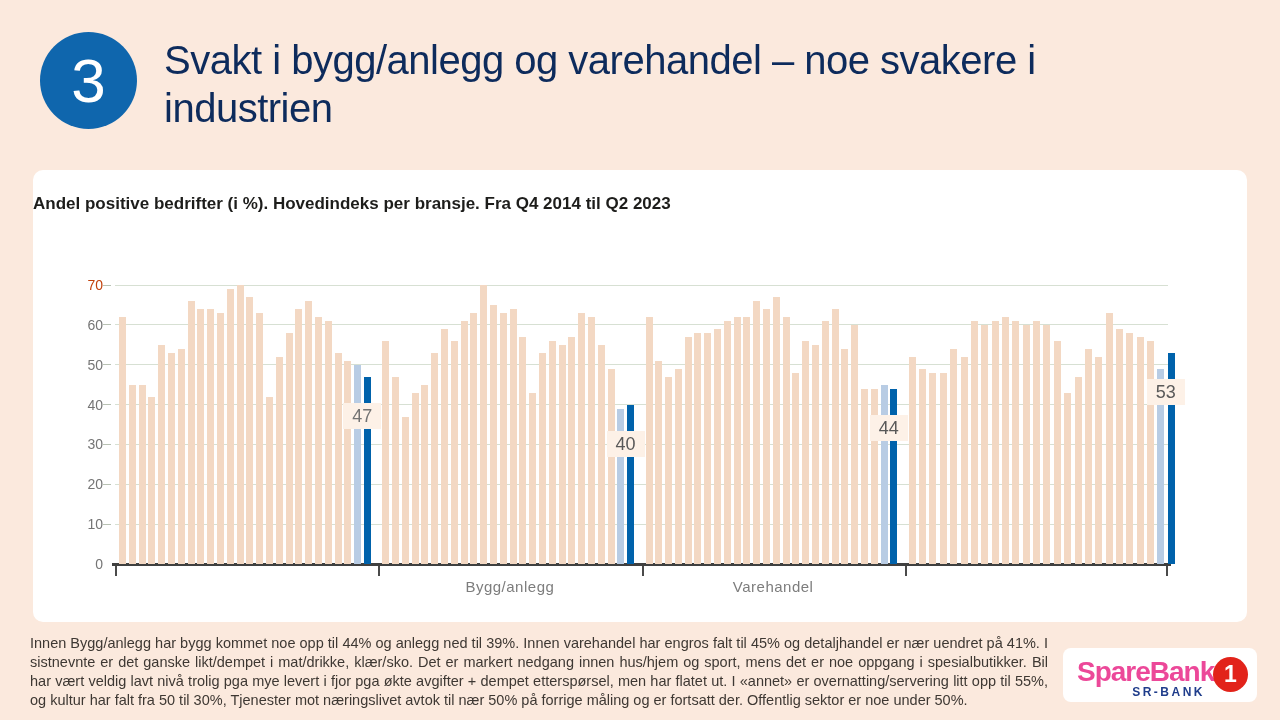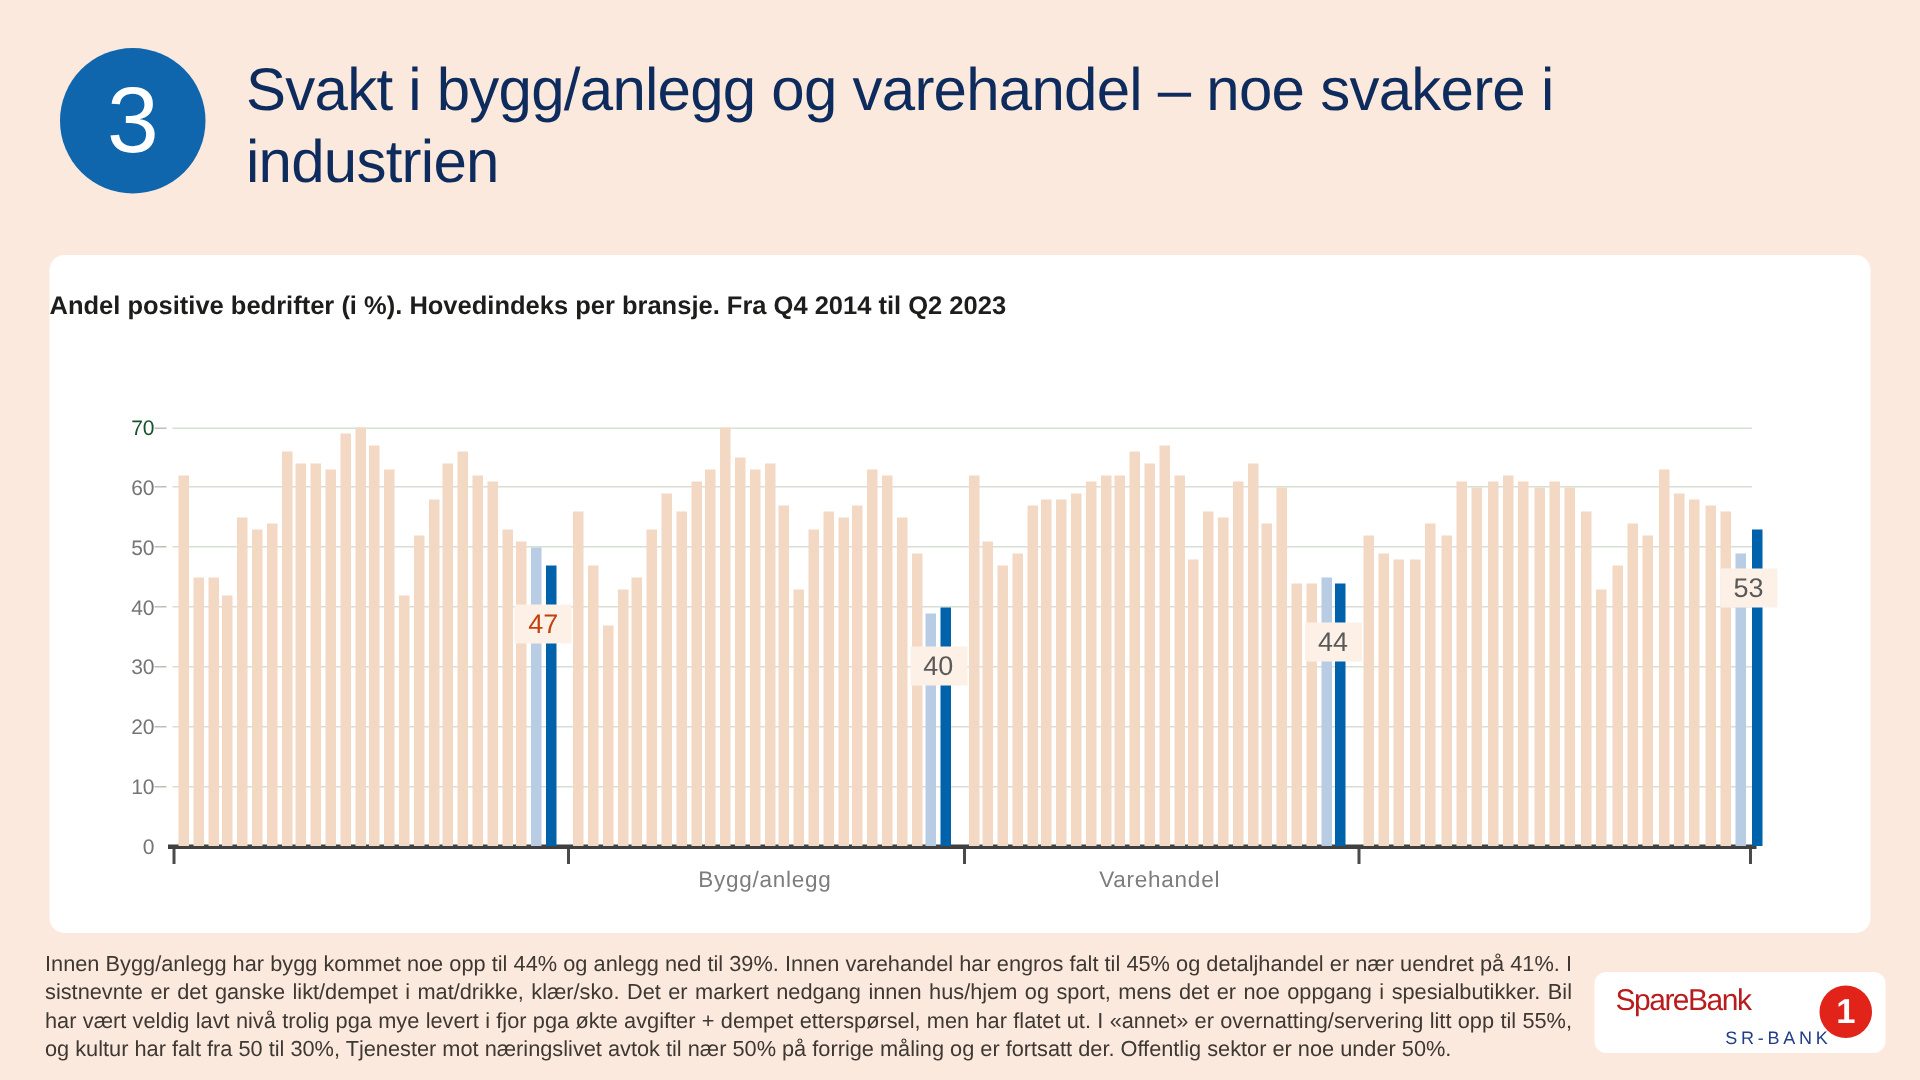--- a/index.html
+++ b/index.html
@@ -36,29 +36,29 @@
   .dlabel{position:absolute;width:38px;height:26px;line-height:26px;text-align:center;font-size:18px;}
   .footer{
     position:absolute;left:30px;top:634px;width:1018px;margin:0;
     font-size:14.5px;line-height:19px;color:#3e3833;text-align:justify;
   }
   .logo{
     position:absolute;left:1063px;top:648px;width:194px;height:54px;
     background:#ffffff;border-radius:8px;
   }
   .logo-brand{
-    position:absolute;left:14px;top:8px;font-size:20px;font-weight:normal;color:#b91c1c;letter-spacing:-1px;
+    position:absolute;left:14px;top:8px;font-size:28px;font-weight:bold;color:#ec4899;letter-spacing:-1px;
   }
   .logo-circle{
     position:absolute;right:9px;top:9px;width:35px;height:35px;border-radius:50%;
     background:#e2231a;color:#ffffff;display:flex;align-items:center;justify-content:center;
     font-size:23px;font-weight:bold;
   }
   .logo-sub{
-    position:absolute;right:36px;top:37px;font-size:12px;font-weight:normal;color:#1f3d8b;letter-spacing:2.5px;
+    position:absolute;right:52px;top:37px;font-size:12px;font-weight:bold;color:#1f3d8b;letter-spacing:2.5px;
   }
 </style>
 </head>
 <body>
 
 <div class="slide">
 
   <div class="badge">
     <span>3</span>
   </div>
@@ -82,21 +82,21 @@
         <div class="ydash" style="top: 119.071px; background: rgb(185, 194, 180);"></div>
         <div class="ylabel" style="top: 111.571px; color: rgb(117, 117, 117);">40</div>
         <div class="gridline" style="top: 79.2143px; background: rgb(215, 224, 211);"></div>
         <div class="ydash" style="top: 79.2143px; background: rgb(185, 194, 180);"></div>
         <div class="ylabel" style="top: 71.7143px; color: rgb(117, 117, 117);">50</div>
         <div class="gridline" style="top: 39.3571px; background: rgb(215, 224, 211);"></div>
         <div class="ydash" style="top: 39.3571px; background: rgb(185, 194, 180);"></div>
         <div class="ylabel" style="top: 31.8571px; color: rgb(117, 117, 117);">60</div>
         <div class="gridline" style="top: -0.5px; background: rgb(215, 224, 211);"></div>
         <div class="ydash" style="top: -0.5px; background: rgb(185, 194, 180);"></div>
-        <div class="ylabel" style="top: -8px; color: #14532d;">70</div>
+        <div class="ylabel" style="top: -8px; color: #c2410c;">70</div>
         <div class="baseline" style="left: -3px; top: 277.5px; width: 1059px; height: 3.5px; background: rgb(64, 64, 64);"></div>
         <div class="gtick" style="left: 0px; top: 281px; height: 10px; background: rgb(74, 74, 74);"></div>
         <div class="gtick" style="left: 263.25px; top: 281px; height: 10px; background: rgb(74, 74, 74);"></div>
         <div class="gtick" style="left: 526.5px; top: 281px; height: 10px; background: rgb(74, 74, 74);"></div>
         <div class="gtick" style="left: 789.75px; top: 281px; height: 10px; background: rgb(74, 74, 74);"></div>
         <div class="gtick" style="left: 1051px; top: 281px; height: 10px; background: rgb(74, 74, 74);"></div>
         <div class="group" style="left: 4px; width: 252.25px;">
           <div class="bar" style="height: 247.114px; background: rgb(243, 216, 195);"></div>
           <div class="bar" style="height: 179.357px; background: rgb(243, 216, 195);"></div>
           <div class="bar" style="height: 179.357px; background: rgb(243, 216, 195);"></div>
@@ -116,21 +116,21 @@
           <div class="bar" style="height: 207.257px; background: rgb(243, 216, 195);"></div>
           <div class="bar" style="height: 231.171px; background: rgb(243, 216, 195);"></div>
           <div class="bar" style="height: 255.086px; background: rgb(243, 216, 195);"></div>
           <div class="bar" style="height: 263.057px; background: rgb(243, 216, 195);"></div>
           <div class="bar" style="height: 247.114px; background: rgb(243, 216, 195);"></div>
           <div class="bar" style="height: 243.129px; background: rgb(243, 216, 195);"></div>
           <div class="bar" style="height: 211.243px; background: rgb(243, 216, 195);"></div>
           <div class="bar" style="height: 203.271px; background: rgb(243, 216, 195);"></div>
           <div class="bar" style="height: 199.286px; background: rgb(184, 204, 228);"></div>
           <div class="bar" style="height: 187.329px; background: rgb(0, 98, 171);"></div>
-          <div class="dlabel" style="right: -10px; top: 117.671px; background: rgb(253, 241, 231); color: #c2410c;">47</div>
+          <div class="dlabel" style="right: -10px; top: 117.671px; background: rgb(253, 241, 231); color: #737373;">47</div>
         </div>
         <div class="group" style="left: 267.25px; width: 252.25px;">
           <div class="bar" style="height: 223.2px; background: rgb(243, 216, 195);"></div>
           <div class="bar" style="height: 187.329px; background: rgb(243, 216, 195);"></div>
           <div class="bar" style="height: 147.471px; background: rgb(243, 216, 195);"></div>
           <div class="bar" style="height: 171.386px; background: rgb(243, 216, 195);"></div>
           <div class="bar" style="height: 179.357px; background: rgb(243, 216, 195);"></div>
           <div class="bar" style="height: 211.243px; background: rgb(243, 216, 195);"></div>
           <div class="bar" style="height: 235.157px; background: rgb(243, 216, 195);"></div>
           <div class="bar" style="height: 223.2px; background: rgb(243, 216, 195);"></div>

